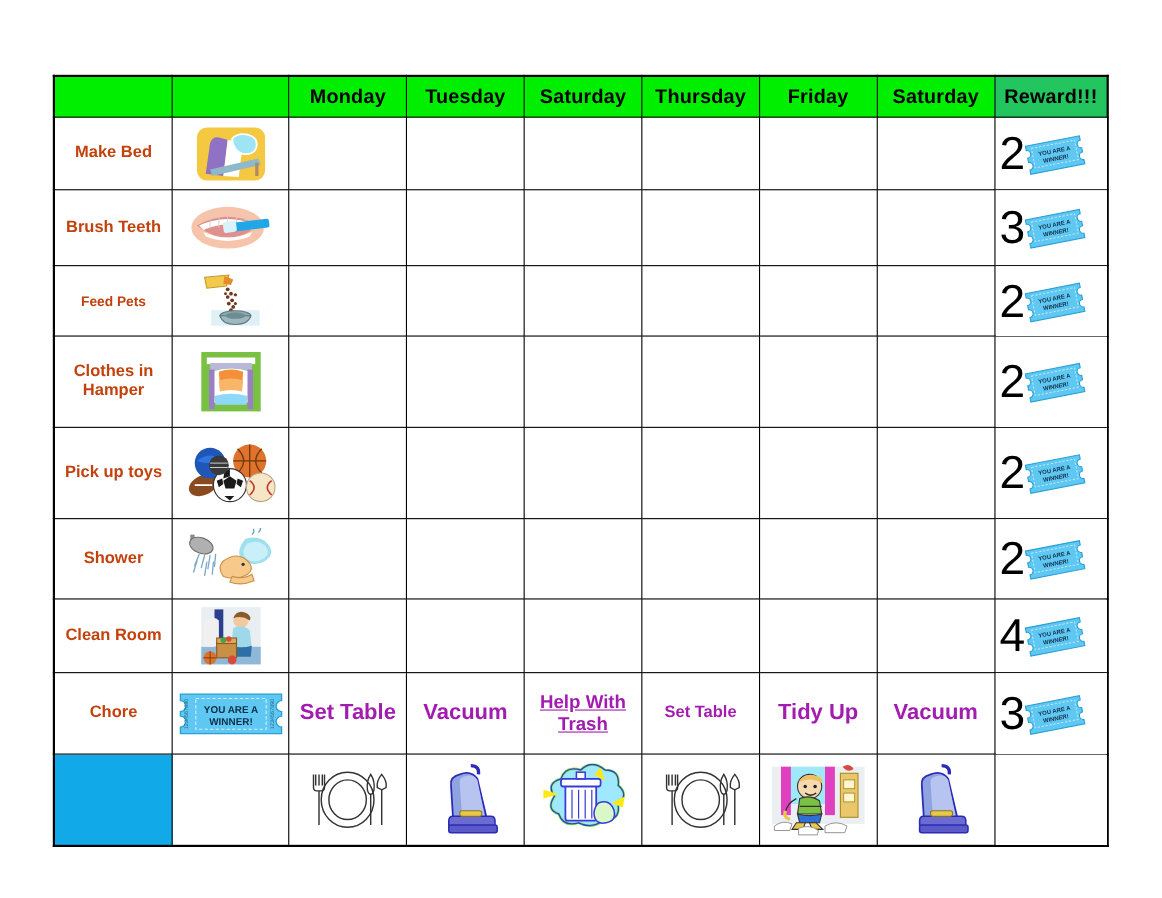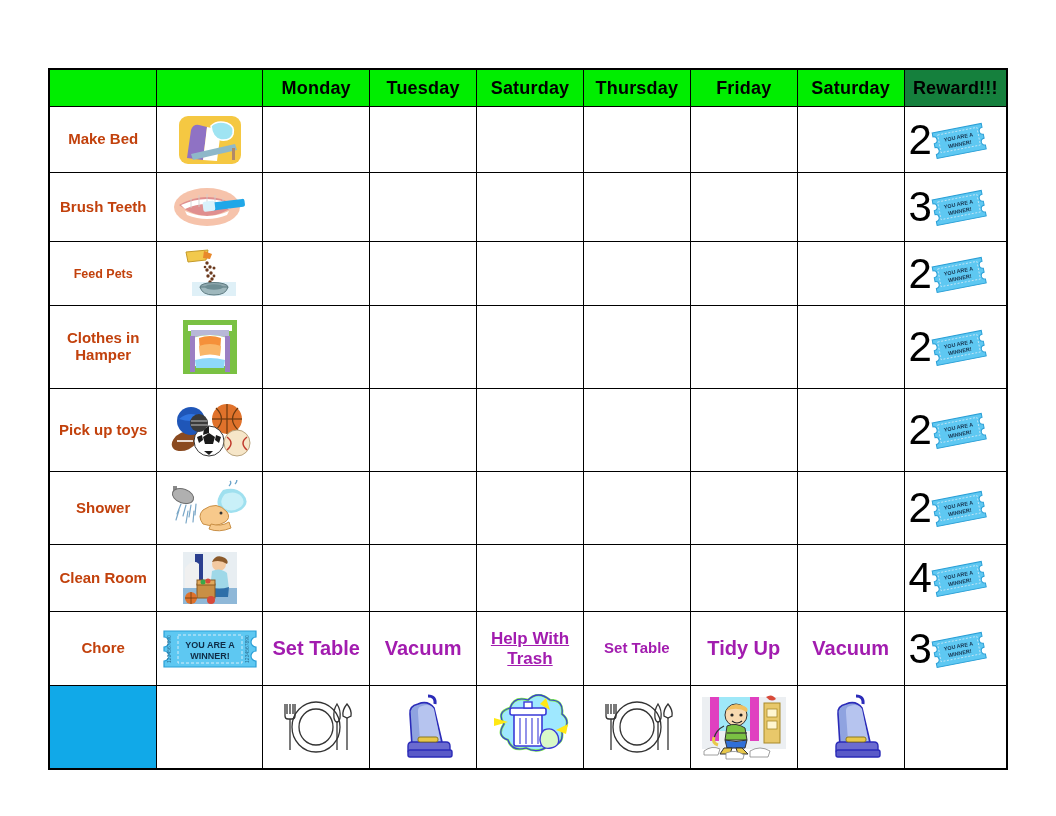--- a/index.html
+++ b/index.html
@@ -46,21 +46,21 @@
   
   tr.header-row td {
     background: #00ee00;
     height: 36px;
     font-weight: bold;
     font-size: 18px;
     color: #000;
     letter-spacing: 0.2px;
   }
   tr.header-row td.reward-head {
-    background: #15803d;
+    background: #22c55e;
   }
   tr.header-row td.blank-head { background:#00ee00; }
 
   
   td.row-label {
     background: #11a9e8;
     font-weight: bold;
     font-size: 15px;
     color: #c2410c;
     line-height: 1.12;

